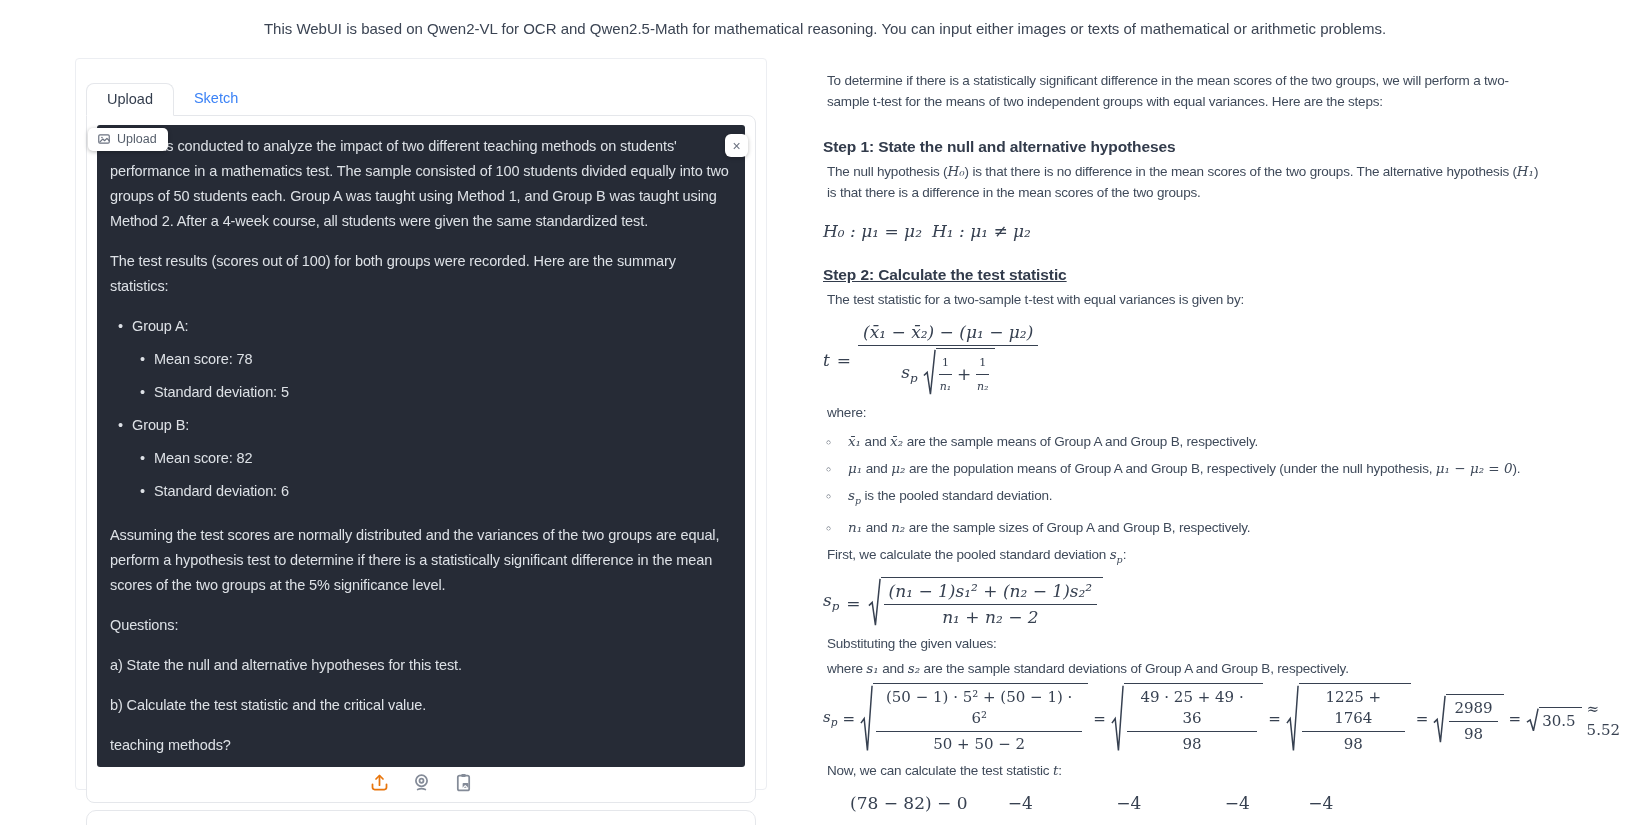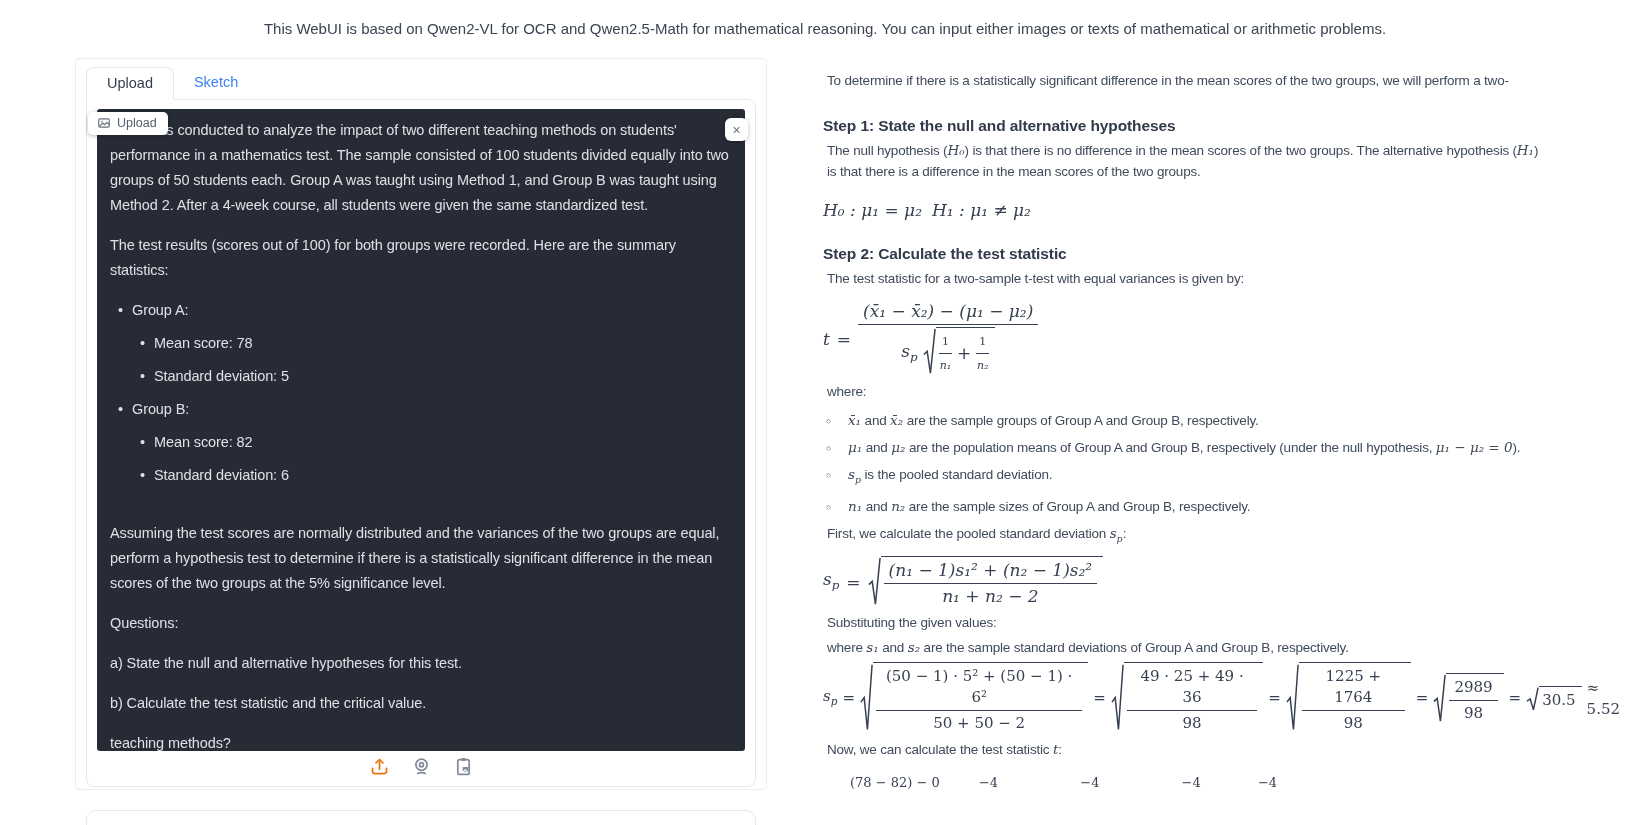--- a/index.html
+++ b/index.html
@@ -5,37 +5,37 @@
   html,body{margin:0;padding:0;width:1650px;height:825px;overflow:hidden;background:#fff;
     font-family:"Liberation Sans",sans-serif;}
   *{box-sizing:border-box;}
 
   
   .app-header{position:absolute;top:20px;left:0;width:1650px;text-align:center;
     font-size:15px;color:#3b4453;}
 
   
   .left-wrap{position:absolute;left:75px;top:58px;width:692px;height:732px;
-    border:1px solid #eceef2;border-radius:4px;background:#fff;padding:8px 10px;}
+    border:1px solid #eceef2;border-radius:4px;background:#fff;padding:24px 10px;}
   .tabbar{display:flex;position:relative;z-index:2;}
   .tab{font-size:14.5px;padding:7px 20px 8px;cursor:pointer;}
   .tab.active{background:#fff;border:1px solid #e5e7eb;border-bottom:1px solid #fff;
     border-radius:8px 8px 0 0;margin-bottom:-1px;color:#333d4d;font-weight:500;}
   .tab.inactive{color:#3b82f6;}
   .tab-panel{border:1px solid #e5e7eb;border-radius:0 8px 8px 8px;background:#fff;
     height:688px;position:relative;padding:9px 10px 0;}
 
   .img-wrap{position:relative;height:642px;}
   .img-bg{position:absolute;inset:0;background:#262b36;border-radius:3px;overflow:hidden;
     color:#dde1e6;font-size:14.5px;line-height:25px;letter-spacing:-0.1px;
     padding:9px 12px 0 13px;}
   .ln{display:block;white-space:nowrap;}
   .chip-spacer{display:inline-block;width:38px;}
   .img-bg p{margin:0 0 15px;}
-  .img-bg ul{list-style:none;margin:2px 0 33px;padding-left:22px;}
+  .img-bg ul{list-style:none;margin:2px 0 19px;padding-left:22px;}
   .img-bg ul li{position:relative;margin-bottom:8px;}
   .img-bg li::before{content:"•";position:absolute;left:-14px;}
   .img-bg ul ul{margin:8px 0 0;padding-left:22px;}
 
   .upload-chip{position:absolute;left:-9px;top:3px;z-index:3;display:flex;align-items:center;
     gap:6px;background:#fff;border-radius:5px;padding:4px 11px 5px 9px;
     box-shadow:0 1px 4px rgba(0,0,0,.28);font-size:12.5px;color:#555e6b;cursor:pointer;}
   .close-btn{position:absolute;right:-3px;top:9px;z-index:3;width:23px;height:23px;
     background:#fff;border-radius:6px;box-shadow:0 1px 4px rgba(0,0,0,.25);
     display:flex;align-items:center;justify-content:center;font-size:14px;color:#6b7280;
@@ -46,21 +46,21 @@
   .src-btn{background:none;border:none;padding:2px;cursor:pointer;display:flex;}
 
   .bottom-panel{position:absolute;left:86px;top:810px;width:670px;height:30px;
     border:1px solid #e5e7eb;border-radius:10px;background:#fff;}
 
   
   .right-col{position:absolute;left:823px;top:66px;width:812px;color:#3f4a5a;
     font-size:13.5px;line-height:21px;letter-spacing:-0.2px;}
   .right-col .para{margin:4px;}
   .rh{font-size:15.5px;font-weight:700;color:#323b4b;letter-spacing:-0.1px;}
-  .mt24{margin-top:24px;} .mt22{margin-top:22px;} .mt20{margin-top:20px;}
+  .mt24{margin-top:24px;} .mt22{margin-top:22px;text-decoration:underline;} .mt20{margin-top:20px;}
   .mt18{margin-top:18px;} .mt16{margin-top:16px;} .mt15{margin-top:15px;}
   .mt12{margin-top:12px;} .mt8{margin-top:8px;} .mt2{margin-top:2px;}
 
   .m{font-family:"DejaVu Serif",serif;letter-spacing:0;}
   .it{font-style:italic;} .up{font-style:normal;}
   sub.m{font-size:0.7em;}
 
   .eqrow{display:flex;align-items:center;gap:7px;font-family:"DejaVu Serif",serif;
     font-size:17px;color:#374151;letter-spacing:0;}
   .eqrow.small{font-size:15px;gap:5px;}
@@ -72,21 +72,21 @@
   .radicand{display:inline-flex;align-items:center;gap:5px;border-top:1.4px solid currentColor;
     padding:3px 6px 1px 3px;}
   .sfrac{display:inline-block;text-align:center;font-size:11px;vertical-align:middle;}
   .sfrac>.num{display:block;border-bottom:1px solid currentColor;padding:0 3px 1px;}
   .sfrac>.den{display:block;padding-top:1px;}
 
   .wlist{list-style:none;margin:8px 0 0;padding:0;}
   .wlist li{position:relative;padding-left:25px;margin-bottom:6px;}
   .wlist li::before{content:"○";position:absolute;left:3px;top:1px;font-size:8.5px;color:#4b5563;}
 
-  .cutoff{margin-top:12px;font-family:"DejaVu Serif",serif;font-size:13px;color:#374151;
+  .cutoff{margin-top:12px;font-family:"DejaVu Serif",serif;font-size:17px;color:#374151;
     white-space:nowrap;letter-spacing:0;}
   .cutoff span{display:inline-block;}
   .cutoff span:nth-child(1){margin-left:27px;}
   .cutoff span:nth-child(2){margin-left:35px;}
   .cutoff span:nth-child(3){margin-left:78px;}
   .cutoff span:nth-child(4){margin-left:78px;}
   .cutoff span:nth-child(5){margin-left:53px;}
 </style>
 </head>
 <body>
@@ -187,20 +187,21 @@
     </div>
   </div>
 </div>
 
 <div class="bottom-panel"></div>
 
 <div class="right-col">
 
   <p class="para">
     <span class="ln">To determine if there is a statistically significant difference in the mean scores of the two groups, we will perform a two-</span>
+    <span class="ln">sample t-test for the means of two independent groups with equal variances. Here are the steps:</span>
   </p>
 
   <div class="rh mt24">Step 1: State the null and alternative hypotheses</div>
 
   <p class="para mt18">
     <span class="ln"><span>The null hypothesis (</span><span class="m it">H₀</span><span>) is that there is no difference in the mean scores of the two groups. The alternative hypothesis (</span><span class="m it">H₁</span><span>)</span></span>
     <span class="ln">is that there is a difference in the mean scores of the two groups.</span>
   </p>
 
   <div class="eqrow mt18">
@@ -235,21 +236,21 @@
               </span>
           </span>
         </span>
       </span>
     </span>
   </div>
 
   <p class="para mt16">where:</p>
 
   <ul class="wlist">
-    <li><span class="m it">x̄₁</span><span> and </span><span class="m it">x̄₂</span><span> are the sample groups of Group A and Group B, respectively.</span></li>
+    <li><span class="m it">x̄₁</span><span> and </span><span class="m it">x̄₂</span><span> are the sample means of Group A and Group B, respectively.</span></li>
     <li><span class="m it">μ₁</span><span> and </span><span class="m it">μ₂</span><span> are the population means of Group A and Group B, respectively (under the null hypothesis, </span><span class="m it">μ₁ − μ₂ = 0</span><span>).</span></li>
     <li><span class="m it">s</span><sub class="m it">p</sub><span> is the pooled standard deviation.</span></li>
     <li><span class="m it">n₁</span><span> and </span><span class="m it">n₂</span><span> are the sample sizes of Group A and Group B, respectively.</span></li>
   </ul>
 
   <p class="para mt15"><span>First, we calculate the pooled standard deviation </span><span class="m it">s</span><sub class="m it">p</sub><span>:</span></p>
 
   <div class="eqrow mt8">
     <span><span class="m it">s</span><sub class="m it">p</sub></span>
     <span class="m up">=</span>

